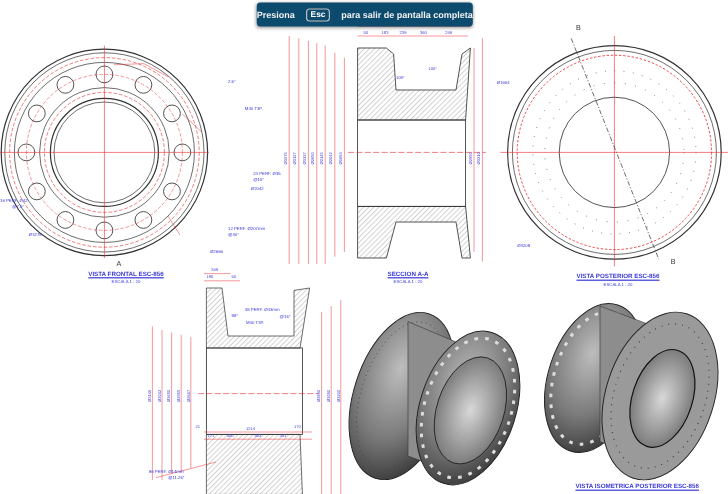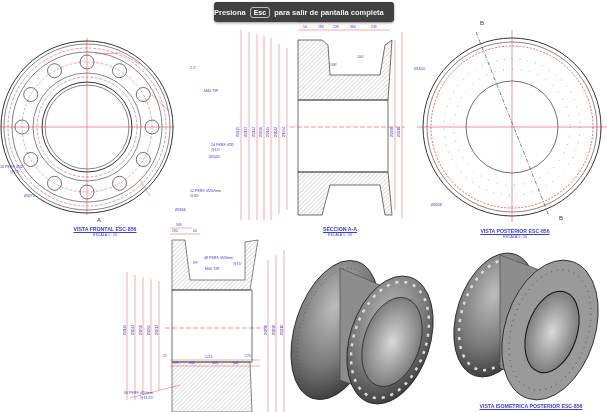--- a/index.html
+++ b/index.html
@@ -1,18 +1,18 @@
 <!DOCTYPE html>
 <html><head>
 <meta charset="utf-8">
 <style>
   html,body{margin:0;padding:0;}
   body{width:607px;height:412px;overflow:hidden;background:#ffffff;position:relative;font-family:"Liberation Sans",sans-serif;}
   .canvas{position:absolute;left:0;top:0;width:607px;height:412px;}
-  .toast{position:absolute;left:214px;top:2px;width:180px;height:20px;background:#404040;border-radius:3px;display:flex;align-items:center;justify-content:flex-start;gap:4px;color:#f0f0f0;font-size:7.5px;font-weight:bold;box-shadow:0 1px 3px rgba(0,0,0,.4);z-index:5;}
+  .toast{position:absolute;left:214px;top:2px;width:180px;height:20px;background:#0c4a6e;border-radius:3px;display:flex;align-items:center;justify-content:space-between;gap:4px;color:#f0f0f0;font-size:7.5px;font-weight:bold;box-shadow:0 1px 3px rgba(0,0,0,.4);z-index:5;}
   .kbd{border:1px solid #bdbdbd;border-radius:3px;padding:1px 3px;font-size:7px;color:#fff;}
   .title{position:absolute;color:#3a3ad8;font-size:5.2px;text-decoration:underline;font-weight:bold;white-space:nowrap;text-align:center;}
   .scale{position:absolute;color:#3a3ad8;font-size:3.6px;white-space:nowrap;text-align:center;}
   .dim{font-family:"Liberation Sans",sans-serif;fill:#3a3ad8;font-size:3.4px;}
   .lbl{font-family:"Liberation Sans",sans-serif;fill:#3a3ad8;font-size:3.6px;}
 </style>
 </head>
 <body>
 
 <div class="canvas">

